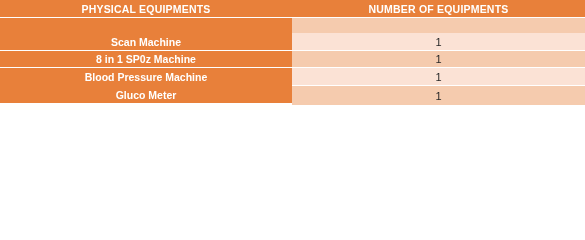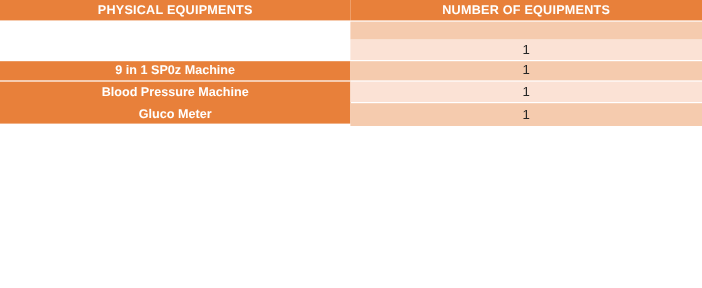--- a/index.html
+++ b/index.html
@@ -107,21 +107,22 @@
 <body>
 
 <div id="equipment-table">
 
   <div class="thead">
     <div class="th th-left">PHYSICAL EQUIPMENTS</div>
     <div class="th th-right">NUMBER OF EQUIPMENTS</div>
   </div>
 
   <div class="label-col">
-    <div class="label-block b1">9 in 1 SP0z Machine</div>
+    <div class="label-block b0">Scan Machine</div>
+    <div class="label-block b1">8 in 1 SP0z Machine</div>
     <div class="label-block b2">
       <span style="position:absolute;left:0;top:18px;width:292px;height:17px;display:flex;align-items:center;justify-content:center;">Gluco Meter</span>
       <span style="position:absolute;left:0;top:0;width:292px;height:17px;display:flex;align-items:center;justify-content:center;">Blood Pressure Machine</span>
     </div>
   </div>
 
   <div class="value-col">
     <div class="value-band dark v0"></div>
     <div class="value-band light v1">1</div>
     <div class="value-band dark v2">1</div>

